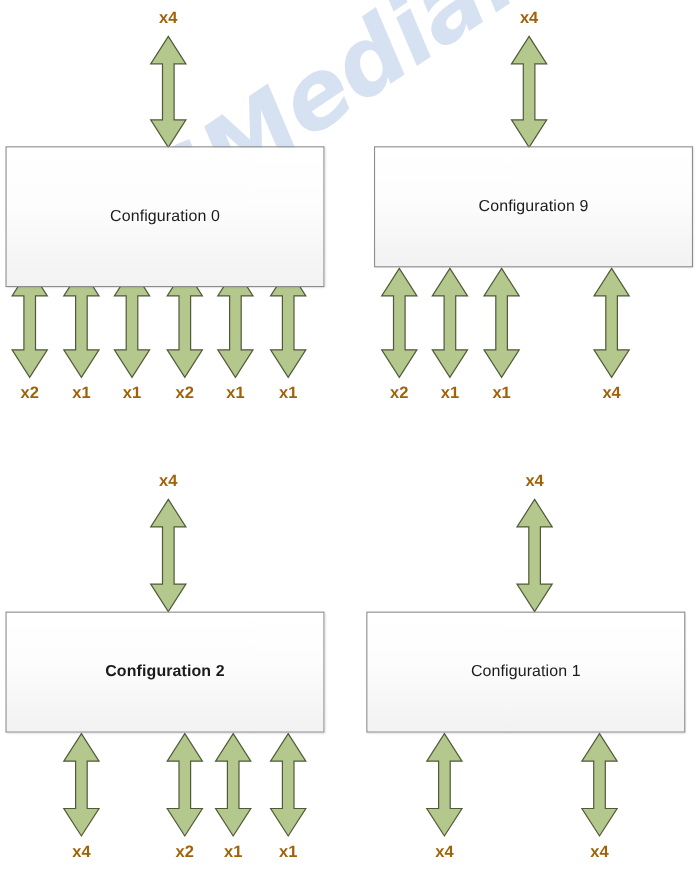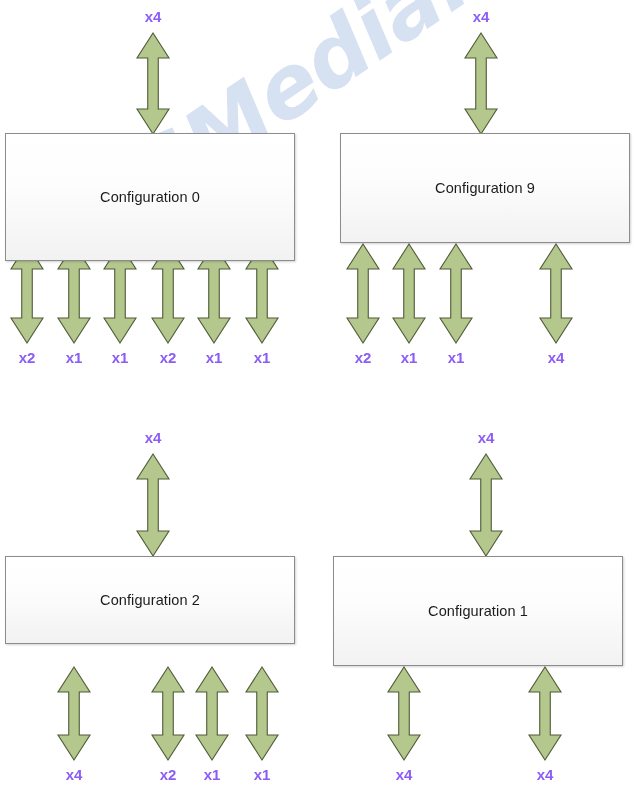--- a/index.html
+++ b/index.html
@@ -79,21 +79,21 @@
     stroke-width: 1.1;
     stroke-linejoin: miter;
   }
 
   
   .mult-label {
     position: absolute;
     font-family: "Liberation Sans", sans-serif;
     font-size: 15px;
     font-weight: bold;
-    color: #8b5cf6;
+    color: #a16207;
     text-align: center;
     white-space: nowrap;
     transform: translateX(-50%);
     z-index: 4;
   }
 </style>
 </head>
 <body>
 
 <div id="canvas">
@@ -178,21 +178,21 @@
           <path class="arrow-body" d="M 17 1 L 33 26 L 22.27 26 L 22.27 75 L 33 75 L 17 100 L 1 75 L 11.73 75 L 11.73 26 L 1 26 Z"></path>
         </svg>
       </div>
       <div class="mult-label" style="left:556px; top:349px;">x4</div>
       <div class="arrow" style="left:136px; top:453px; width:34px; height:104px;">
         <svg viewBox="0 0 34 104" width="34" height="104">
           <path class="arrow-body" d="M 17 1 L 33 26 L 22.27 26 L 22.27 78 L 33 78 L 17 103 L 1 78 L 11.73 78 L 11.73 26 L 1 26 Z"></path>
         </svg>
       </div>
       <div class="mult-label" style="left:153px; top:429px;">x4</div>
-      <div class="config-block" style="left:5px; top:556px; width:290px; height:88px;">
+      <div class="config-block" style="left:5px; top:556px; width:290px; height:110px;font-weight:bold;">
         <div class="config-label">Configuration 2</div>
       </div>
       <div class="arrow" style="left:57px; top:666px; width:34px; height:95px;">
         <svg viewBox="0 0 34 95" width="34" height="95">
           <path class="arrow-body" d="M 17 1 L 33 26 L 22.27 26 L 22.27 69 L 33 69 L 17 94 L 1 69 L 11.73 69 L 11.73 26 L 1 26 Z"></path>
         </svg>
       </div>
       <div class="mult-label" style="left:74px; top:766px;">x4</div>
       <div class="arrow" style="left:151px; top:666px; width:34px; height:95px;">
         <svg viewBox="0 0 34 95" width="34" height="95">

